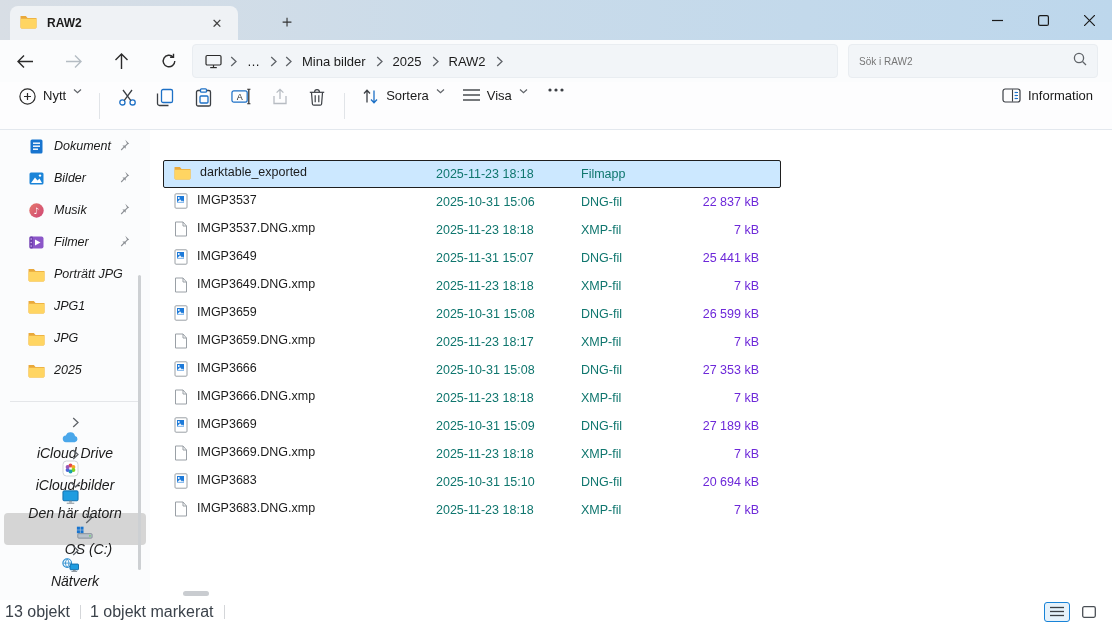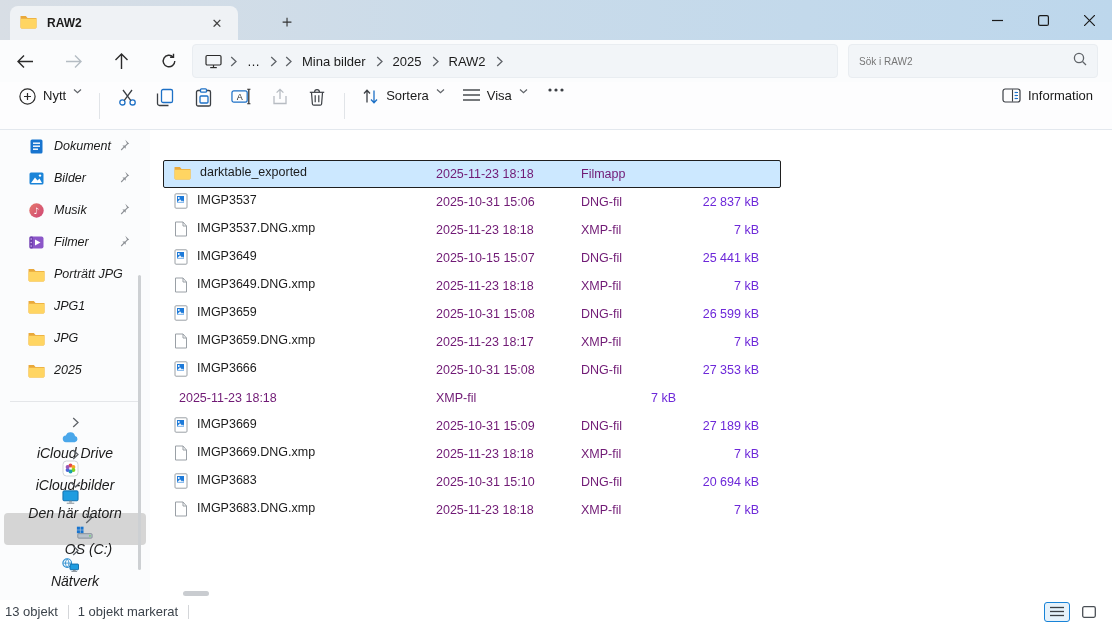--- a/index.html
+++ b/index.html
@@ -69,27 +69,27 @@
   .hcell { display:flex; align-items:center; padding-left:15px; border-right:1px solid #ededed; position:relative; }
   .hcell:first-child { border-left:1px solid #ededed; }
   .hcell:last-child, .hcell.pad { border-right:1px solid #ededed; }
   .sort-caret { position:absolute; left:125px; top:-4px; color:#5a6678; }
   .rows { position:absolute; left:13px; top:30px; width:618px; }
   .frow { height:28px; display:grid; grid-template-columns:257px 145px 120px 83px; align-items:center;
     font-size:12.5px; border:1px solid transparent; border-radius:2px; }
   .frow.selected { background:#cce8ff; border:1px solid #1f1f1f; }
   .fname { display:flex; align-items:flex-start; padding-left:10px; gap:9px; color:#1b1b1b; overflow:hidden; white-space:nowrap; }
   .fname svg { flex:none; }
-  .fmod, .ftype { color:#701a75; padding-left:15px; white-space:nowrap; }
+  .fmod, .ftype { color:#0f766e; padding-left:15px; white-space:nowrap; }
   .fsize { color:#6d28d9; text-align:right; padding-right:10px; white-space:nowrap; }
   .hscroll-stub { position:absolute; left:33px; bottom:4px; width:26px; height:5px; background:#c9ccd0; border-radius:3px; }
 
   
   .statusbar { position:absolute; left:0; top:600px; width:1112px; height:23px; background:#fff;
-    display:flex; align-items:center; font-size:13px; color:#3c434b; }
+    display:flex; align-items:center; font-size:16px; color:#3c434b; }
   .statusbar .st { padding:0 6px 0 5px; }
   .st-sep { width:1px; height:14px; background:#d4d6d9; margin:0 4px; }
   .view-toggles { margin-left:auto; display:flex; gap:6px; margin-right:10px; }
   .vbtn { width:26px; height:20px; display:flex; align-items:center; justify-content:center; border-radius:3px;
     border:1px solid transparent; }
   .vbtn.active { background:#e6f2fb; border:1px solid #1883d7; }
 </style>
 </head>
 <body>
 
@@ -539,21 +539,21 @@
         <div class="frow">
           <span class="fname">
             <span><svg width="14" height="16" viewBox="0 0 14 16">
                 <rect x="1" y="0.8" width="12" height="14.4" rx="1" fill="#fff" stroke="#9aa0a6"></rect>
                 <rect x="3" y="3" width="7" height="6.5" fill="#1d7ad9"></rect>
                 <circle cx="4.8" cy="5" r="0.9" fill="#fff"></circle>
                 <path d="M3.4 9 L6 6.2 L8 8.4 L9 7.4 L9.9 9 Z" fill="#fff" opacity="0.9"></path>
               </svg></span>
             <span>IMGP3649</span>
           </span>
-          <span class="fmod">2025-10-15 15:07</span>
+          <span class="fmod">2025-11-31 15:07</span>
           <span class="ftype">DNG-fil</span>
           <span class="fsize">25 441 kB</span>
         </div>
         <div class="frow">
           <span class="fname">
             <span><svg width="14" height="16" viewBox="0 0 14 16">
                 <path d="M1.5 1 h7.5 L12.5 5 V15 H1.5 Z" fill="#fff" stroke="#9aa0a6"></path>
                 <path d="M9 1 V5 H12.5" fill="none" stroke="#9aa0a6"></path>
               </svg></span>
             <span>IMGP3649.DNG.xmp</span>
@@ -596,20 +596,27 @@
                 <circle cx="4.8" cy="5" r="0.9" fill="#fff"></circle>
                 <path d="M3.4 9 L6 6.2 L8 8.4 L9 7.4 L9.9 9 Z" fill="#fff" opacity="0.9"></path>
               </svg></span>
             <span>IMGP3666</span>
           </span>
           <span class="fmod">2025-10-31 15:08</span>
           <span class="ftype">DNG-fil</span>
           <span class="fsize">27 353 kB</span>
         </div>
         <div class="frow">
+          <span class="fname">
+            <span><svg width="14" height="16" viewBox="0 0 14 16">
+                <path d="M1.5 1 h7.5 L12.5 5 V15 H1.5 Z" fill="#fff" stroke="#9aa0a6"></path>
+                <path d="M9 1 V5 H12.5" fill="none" stroke="#9aa0a6"></path>
+              </svg></span>
+            <span>IMGP3666.DNG.xmp</span>
+          </span>
           <span class="fmod">2025-11-23 18:18</span>
           <span class="ftype">XMP-fil</span>
           <span class="fsize">7 kB</span>
         </div>
         <div class="frow">
           <span class="fname">
             <span><svg width="14" height="16" viewBox="0 0 14 16">
                 <rect x="1" y="0.8" width="12" height="14.4" rx="1" fill="#fff" stroke="#9aa0a6"></rect>
                 <rect x="3" y="3" width="7" height="6.5" fill="#1d7ad9"></rect>
                 <circle cx="4.8" cy="5" r="0.9" fill="#fff"></circle>

